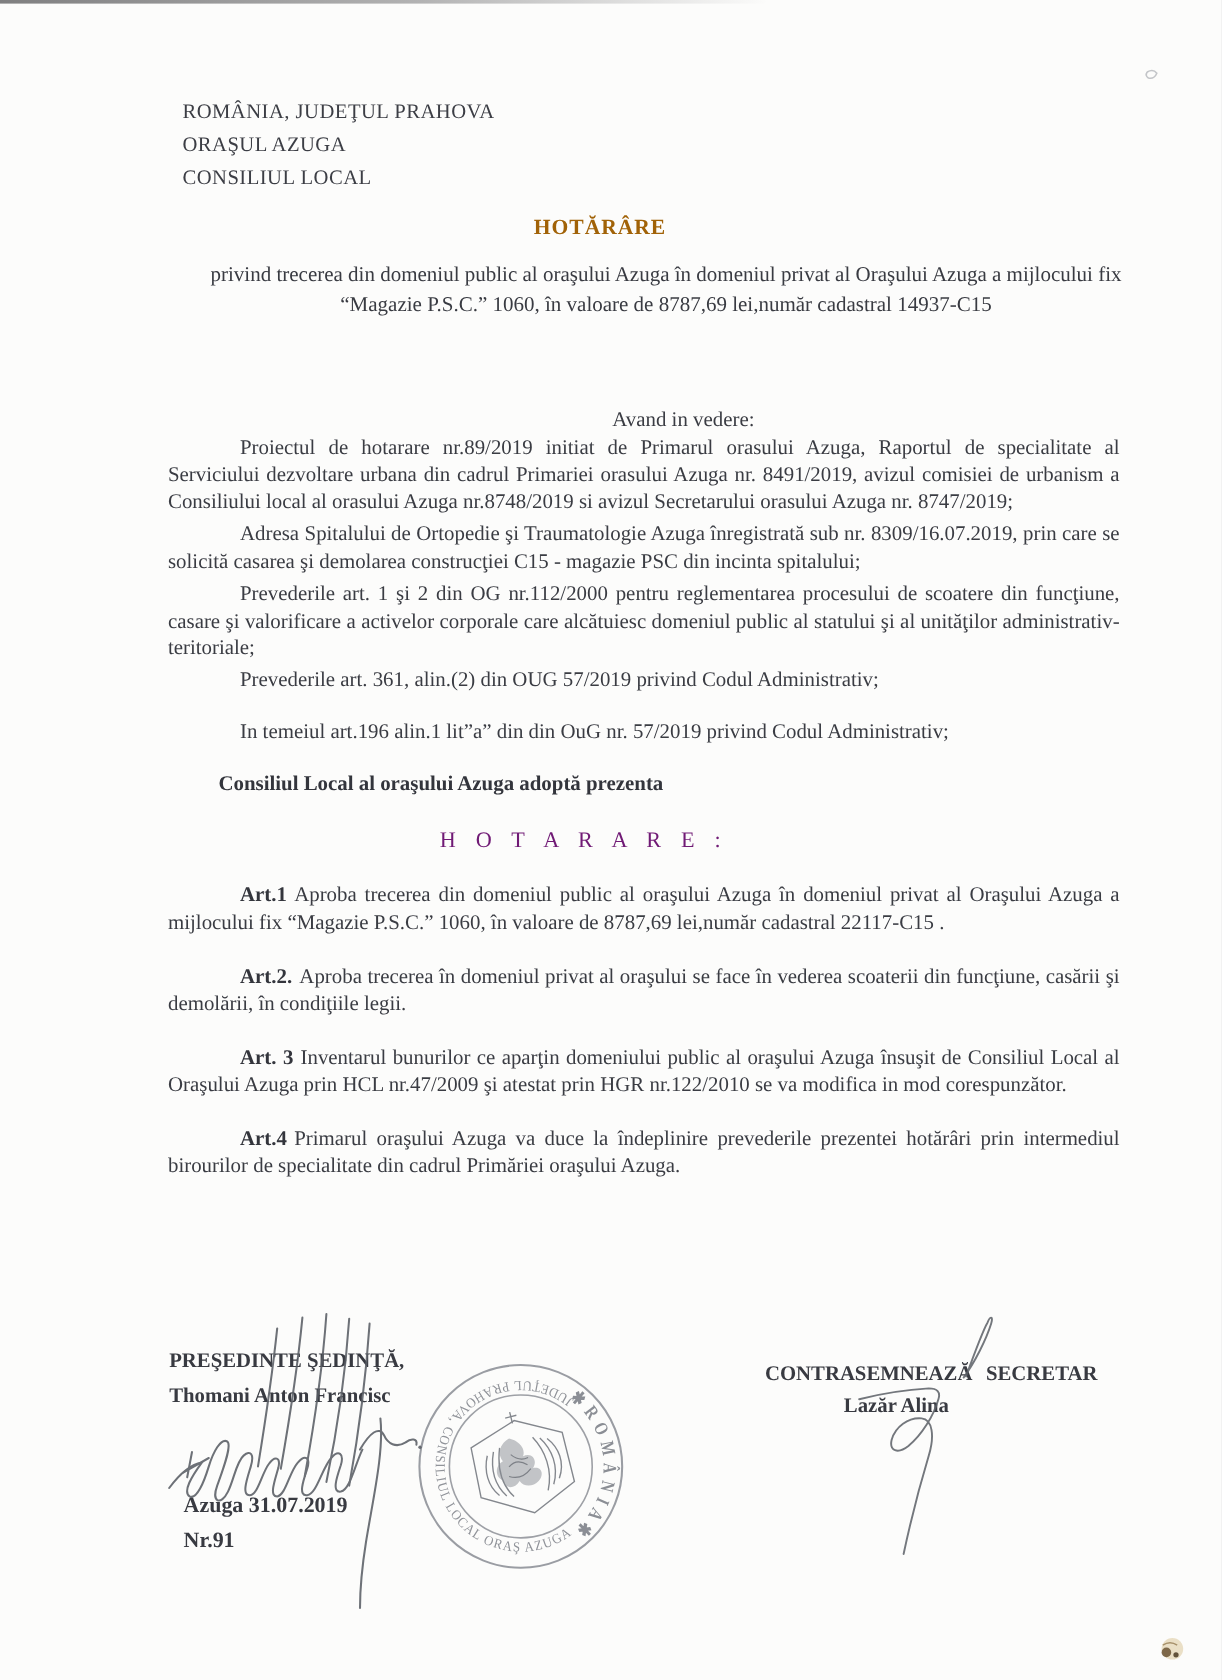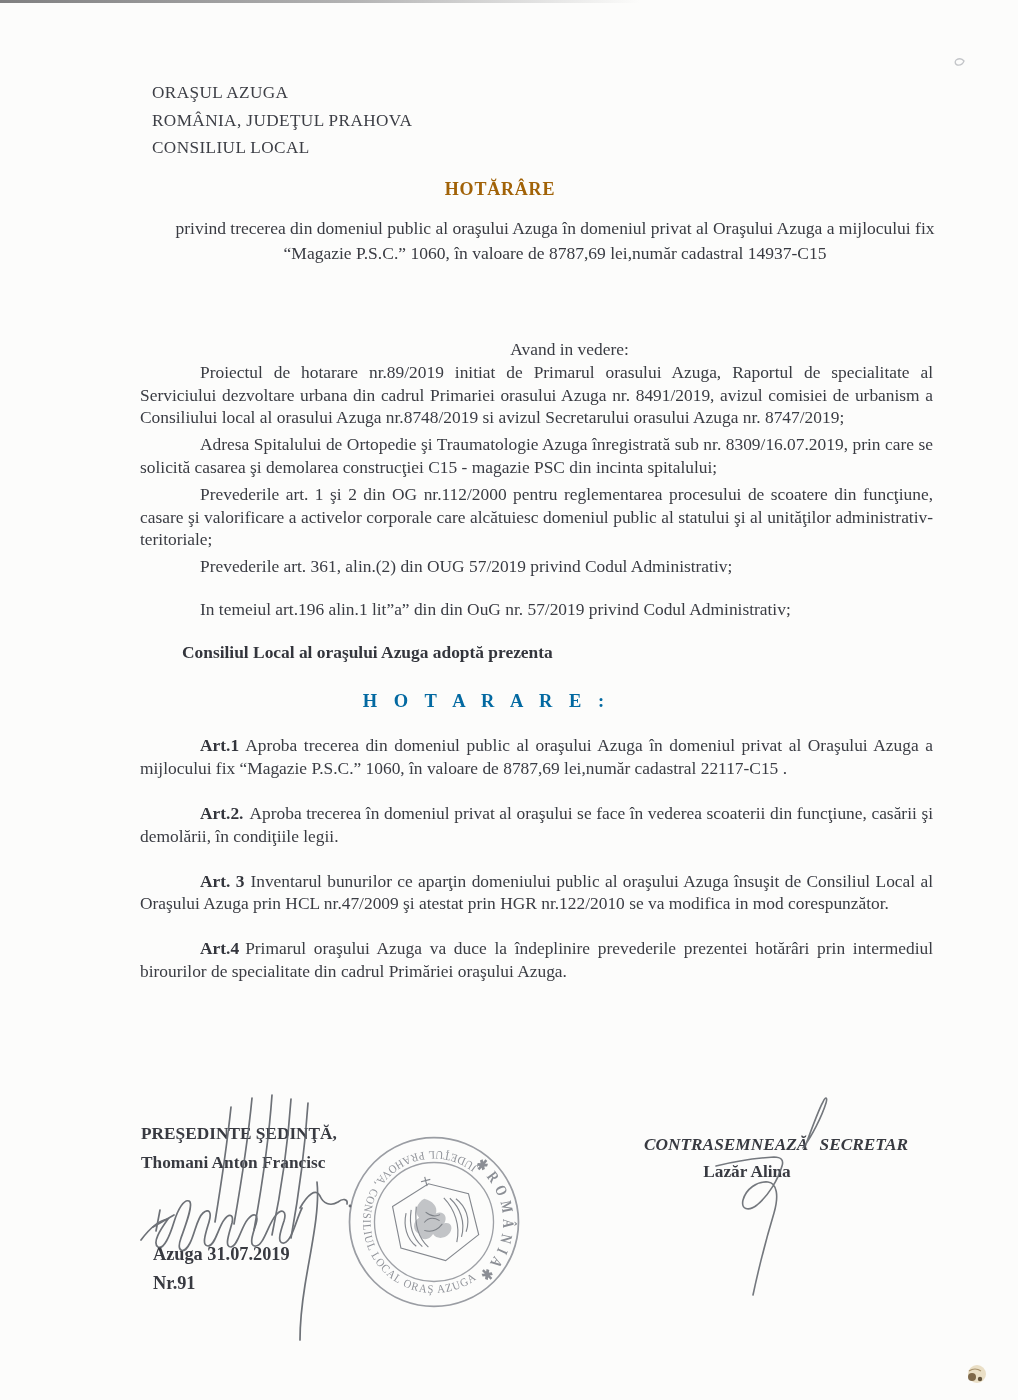--- a/index.html
+++ b/index.html
@@ -14,43 +14,43 @@
   .title-wrap{position:absolute; left:160px; top:179px; width:790px; text-align:center;}
   .doc-title{font-weight:bold; font-size:18px; letter-spacing:.8px; margin:0 110px 16px 0; color:#a16207;}
   .doc-subtitle{font-size:17.5px; line-height:25px; margin-top:2px; color:#393b42;}
   .body-text{position:absolute; left:140px; top:338px; width:793px; font-size:17.4px; line-height:22.8px; text-align:justify; color:#3a3c43;}
   .body-text p{margin:0;}
   .intro{text-indent:66px; text-align:center;}
   .para{text-indent:60px;}
   .m4{margin-top:4px !important;}
   .m20{margin-top:20px !important;}
   .adoption{margin-top:20px !important; font-weight:bold; text-indent:42px; text-align:left; color:#33353c;}
-  .decision{margin:26px 100px 0 0 !important; text-align:center; font-weight:bold; font-size:18.5px; letter-spacing:6px; color:#0369a1;}
+  .decision{margin:26px 100px 0 0 !important; text-align:center; font-weight:normal; font-size:18.5px; letter-spacing:6px; color:#701a75;}
   .article{margin-top:22px !important; text-indent:60px;}
   .art-label{font-weight:bold; color:#33353c; margin-right:6px;}
   .sig-left{position:absolute; left:141px; top:1119px; font-size:17.3px; font-weight:bold; line-height:29px; color:#383a41;}
   .sig-right{position:absolute; left:630px; top:1131px; width:292px; font-weight:bold; font-size:17.3px; line-height:27px; text-align:center; color:#383a41;}
-  .sig-right .sr-title{word-spacing:7px; display:block;font-style:italic;}
+  .sig-right .sr-title{word-spacing:7px; display:block;}
   .sig-right .sr-name{display:block; margin-right:58px;}
   .footer{position:absolute; left:153px; top:1240px; font-weight:bold; font-size:18.3px; line-height:29px; color:#383a41;}
   .stamp{position:absolute; left:338px; top:1126px; width:192px; height:192px; opacity:.9; z-index:2;}
   .ink{position:absolute; left:0; top:0; width:1018px; height:1400px; z-index:3; pointer-events:none;}
   .top-edge{position:absolute; left:0; top:0; height:3px; width:640px; z-index:4;
     background:linear-gradient(to right,rgba(60,60,62,.65),rgba(90,90,92,.45) 55%,rgba(120,120,122,0));}
 </style>
 </head>
 <body>
 
 <div class="page">
 
   <div class="top-edge"></div>
 
   <div class="authority">
+    <div>ROMÂNIA, JUDEŢUL PRAHOVA</div>
     <div>ORAŞUL AZUGA</div>
-    <div>ROMÂNIA, JUDEŢUL PRAHOVA</div>
     <div>CONSILIUL LOCAL</div>
   </div>
 
   <div class="title-wrap">
     <div class="doc-title">HOTĂRÂRE</div>
     <div class="doc-subtitle">privind trecerea din domeniul public al oraşului Azuga în domeniul privat al Oraşului Azuga a mijlocului fix “Magazie P.S.C.” 1060, în valoare de 8787,69 lei,număr cadastral 14937-C15</div>
   </div>
 
   <div class="body-text">
     <p class="intro">Avand in vedere:</p>

